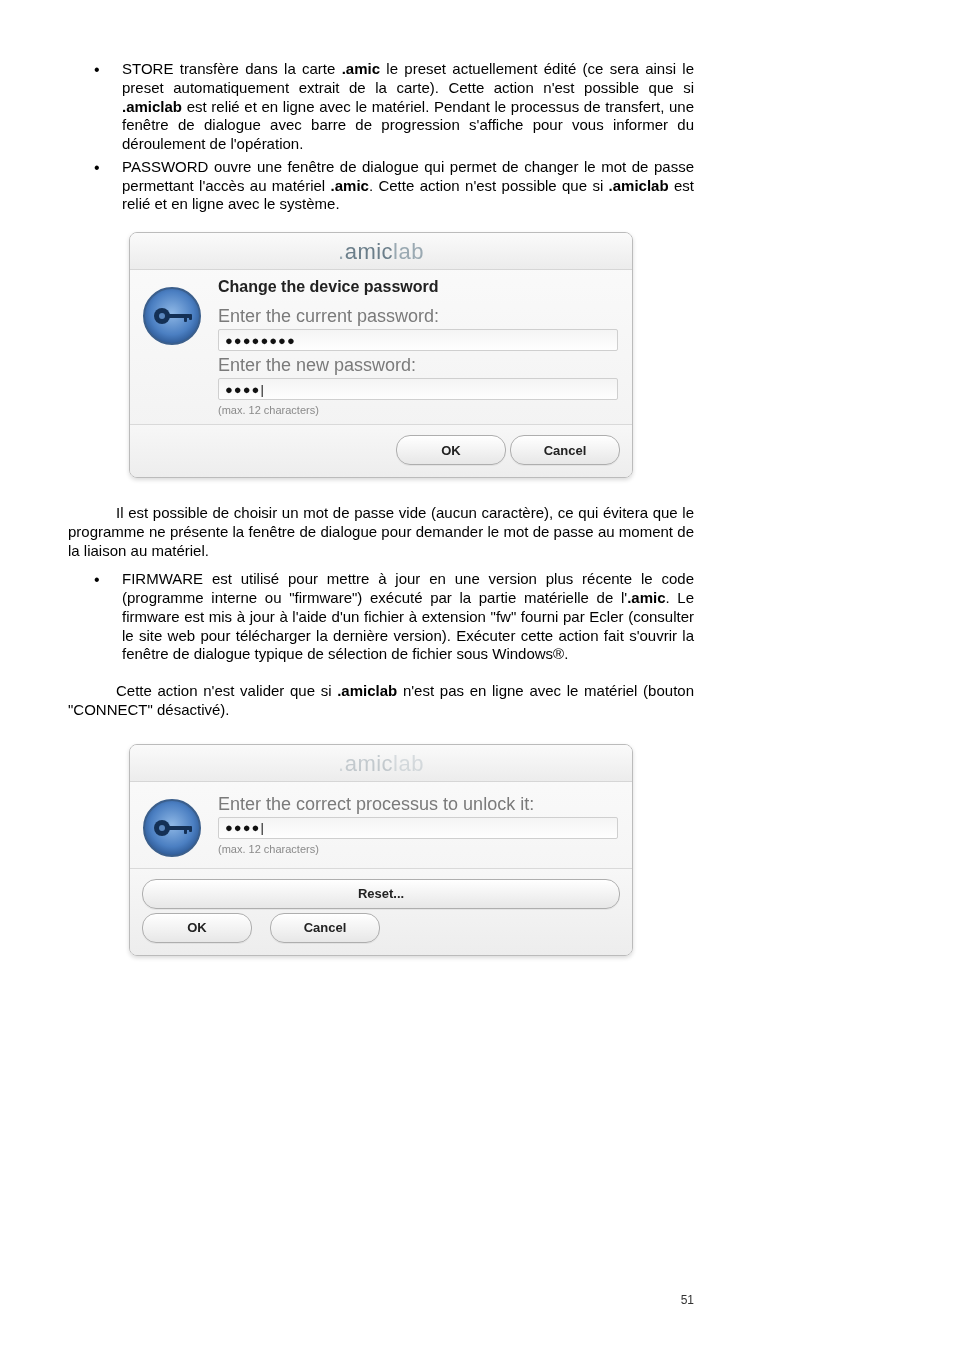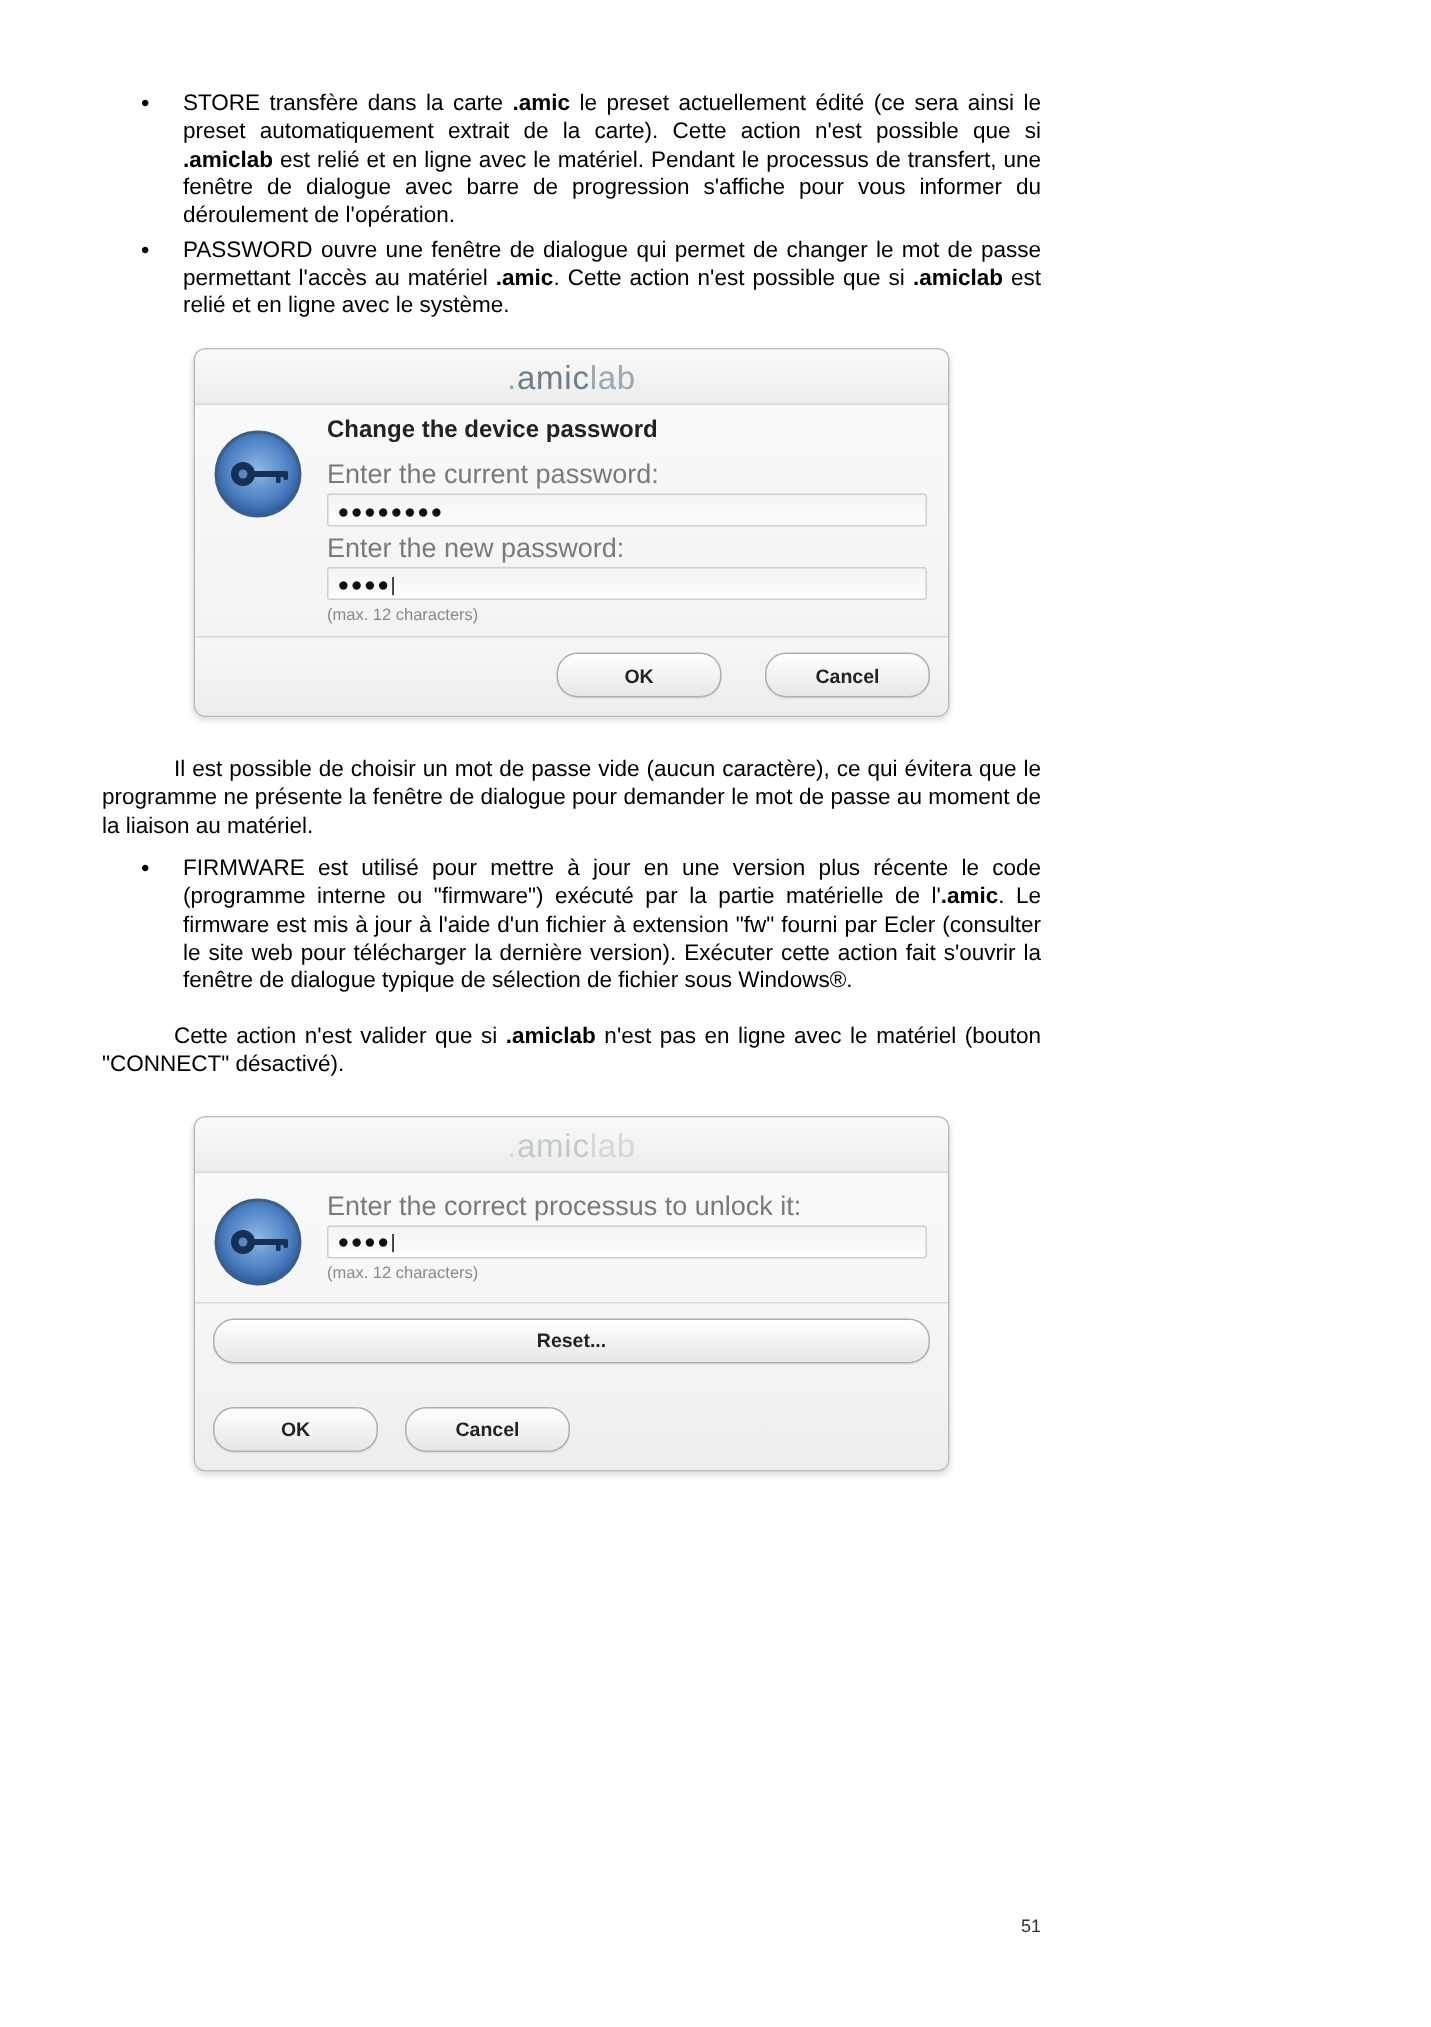--- a/index.html
+++ b/index.html
@@ -113,21 +113,21 @@
     padding: 2px 6px;
     font-family: Arial, sans-serif;
     letter-spacing: 1px;
     color: #111;
   }
   .dlg-buttons {
     border-top: 1px solid #d9d9d9;
     padding: 10px 12px 12px 12px;
     display: flex;
     justify-content: flex-end;
-    gap: 29px;
+    gap: 4px;
     background: linear-gradient(#f7f7f7,#ededed);
   }
   .dlg-buttons.split { justify-content: space-between; flex-direction: column; }
   .btn {
     min-width: 108px;
     height: 28px;
     border: 1px solid #aeaeae;
     border-radius: 14px;
     background: linear-gradient(#ffffff,#e7e7e7);
     font-size: 13px;
@@ -138,21 +138,21 @@
     justify-content: center;
     box-shadow: 0 1px 0 rgba(0,0,0,0.05);
     cursor: pointer;
   }
   .btn.small { min-width: 92px; }
   .right-group { display: flex; gap: 18px; }
 
   .page-num {
     position: absolute;
     right: 68px;
-    bottom: 60px;
+    bottom: 44px;
     font-size: 12px;
     color: #333;
   }
 </style>
 </head>
 <body>
 
 <div class="page">
 
   <ul class="bullets">

